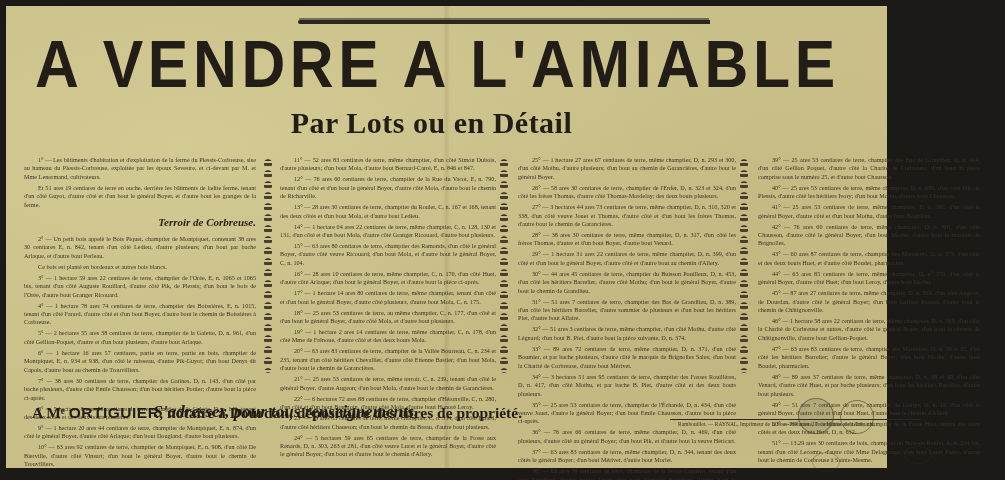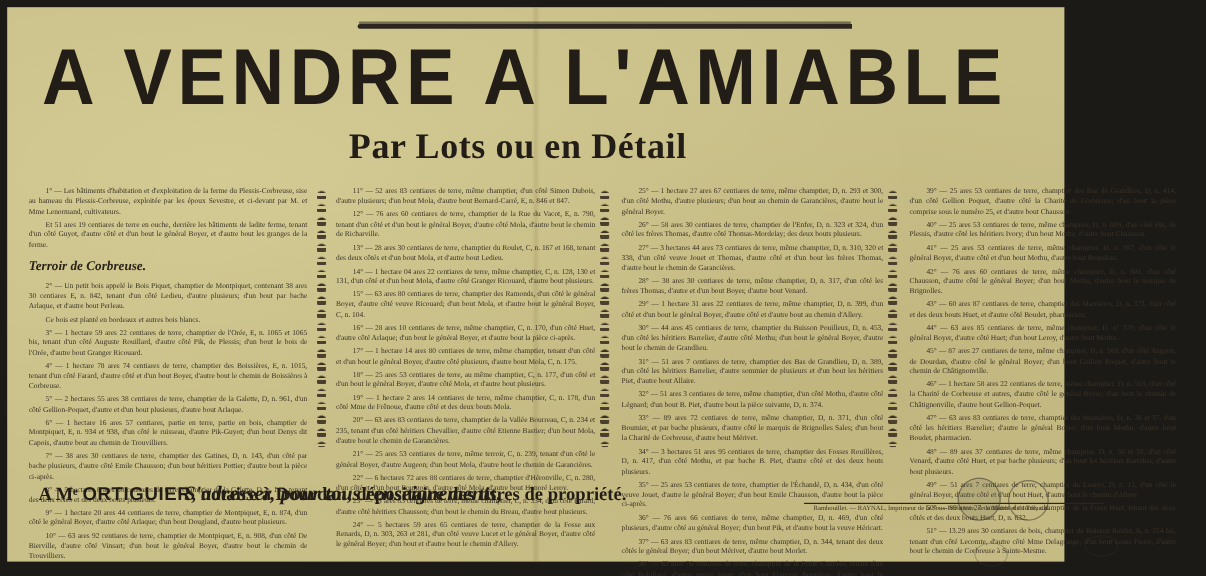--- a/index.html
+++ b/index.html
@@ -34,21 +34,21 @@
     position: absolute; left: 0; right: 0; top: 100px; text-align: center;
     font-weight: bold; font-size: 30px; color: #231d17;
     margin-left: -30px; letter-spacing: 0.5px;
   }
   .col {
     position: absolute; top: 150px; font-size: 6.2px; line-height: 8.4px;
     text-align: justify; color: #3a3226;
   }
   .col p { margin: 0 0 2.6px 0; text-indent: 14px; }
   .col .section {
-    text-align: left; font-style: italic; font-weight: bold;
+    text-align: right; font-style: italic; font-weight: bold;
     font-size: 11px; line-height: 14px; margin: 6px 0 6px 0; text-indent: 0;
     color: #2a2218;
   }
   .c1 { left: 18px; width: 232px; }
   .c2 { left: 274px; width: 216px; }
   .c3 { left: 512px; width: 218px; }
   .c4 { left: 752px; width: 222px; }
   .ornament {
     position: absolute; top: 152px; width: 8px; height: 215px;
     background:

